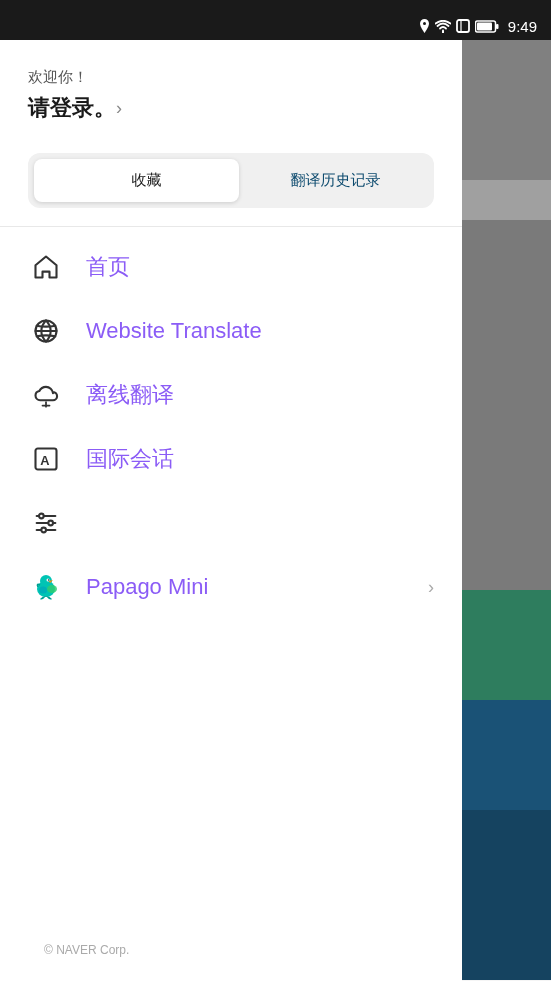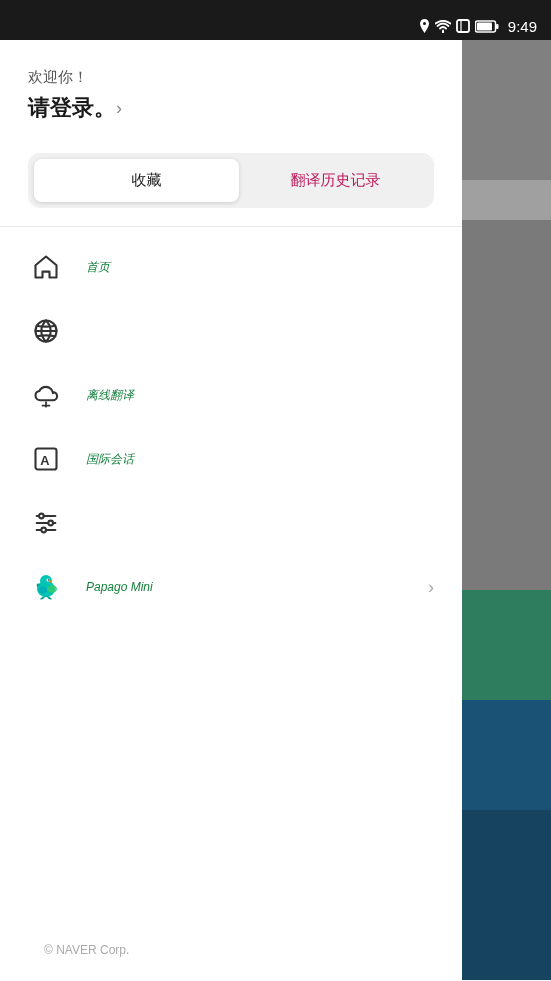--- a/index.html
+++ b/index.html
@@ -121,21 +121,21 @@
     }
     .tab-btn {
       flex: 1;
       padding: 12px 10px;
       border: none;
       border-radius: 8px;
       font-size: 15px;
       font-weight: 500;
       cursor: pointer;
       background: transparent;
-      color: #be185d;
+      color: #0c4a6e;
     }
     .tab-btn.active {
       background: #ffffff;
       color: #1a1a1a;
       box-shadow: 0 1px 4px rgba(0,0,0,0.15);
       padding-left: 30px;
     }
 
     
     .divider {
@@ -168,24 +168,23 @@
     .menu-icon svg {
       width: 28px;
       height: 28px;
       stroke: #333;
       fill: none;
       stroke-width: 1.8;
       stroke-linecap: round;
       stroke-linejoin: round;
     }
     .menu-label {
-      font-size: 12px;
-      color: #15803d;
+      font-size: 22px;
+      color: #8b5cf6;
       flex: 1;
-      font-style: italic;
     }
     .menu-arrow {
       color: #aaa;
       font-size: 18px;
     }
 
     
     .papago-icon {
       width: 36px;
       height: 36px;
@@ -276,20 +275,21 @@
       <div class="menu-icon">
         <svg viewBox="0 0 24 24">
           <circle cx="12" cy="12" r="9"></circle>
           <path d="M12 3C12 3 8 7 8 12C8 17 12 21 12 21"></path>
           <path d="M12 3C12 3 16 7 16 12C16 17 12 21 12 21"></path>
           <line x1="3" y1="12" x2="21" y2="12"></line>
           <path d="M4 7.5 Q12 9 20 7.5"></path>
           <path d="M4 16.5 Q12 15 20 16.5"></path>
         </svg>
       </div>
+      <span class="menu-label">Website Translate</span>
     </div>
 
     <div class="menu-item">
       <div class="menu-icon">
         <svg viewBox="0 0 24 24">
           <path d="M18 10.5C17.7 7.4 15.1 5 12 5C9.5 5 7.3 6.5 6.3 8.6C4.4 8.9 3 10.5 3 12.5C3 14.7 4.8 16.5 7 16.5H18C19.9 16.5 21.5 14.9 21.5 13C21.5 11.1 20 9.6 18.1 9.5Z"></path>
           <line x1="9" y1="21" x2="15" y2="21" stroke-width="1.5"></line>
           <line x1="12" y1="18" x2="12" y2="22" stroke-width="1.5"></line>
         </svg>
       </div>

